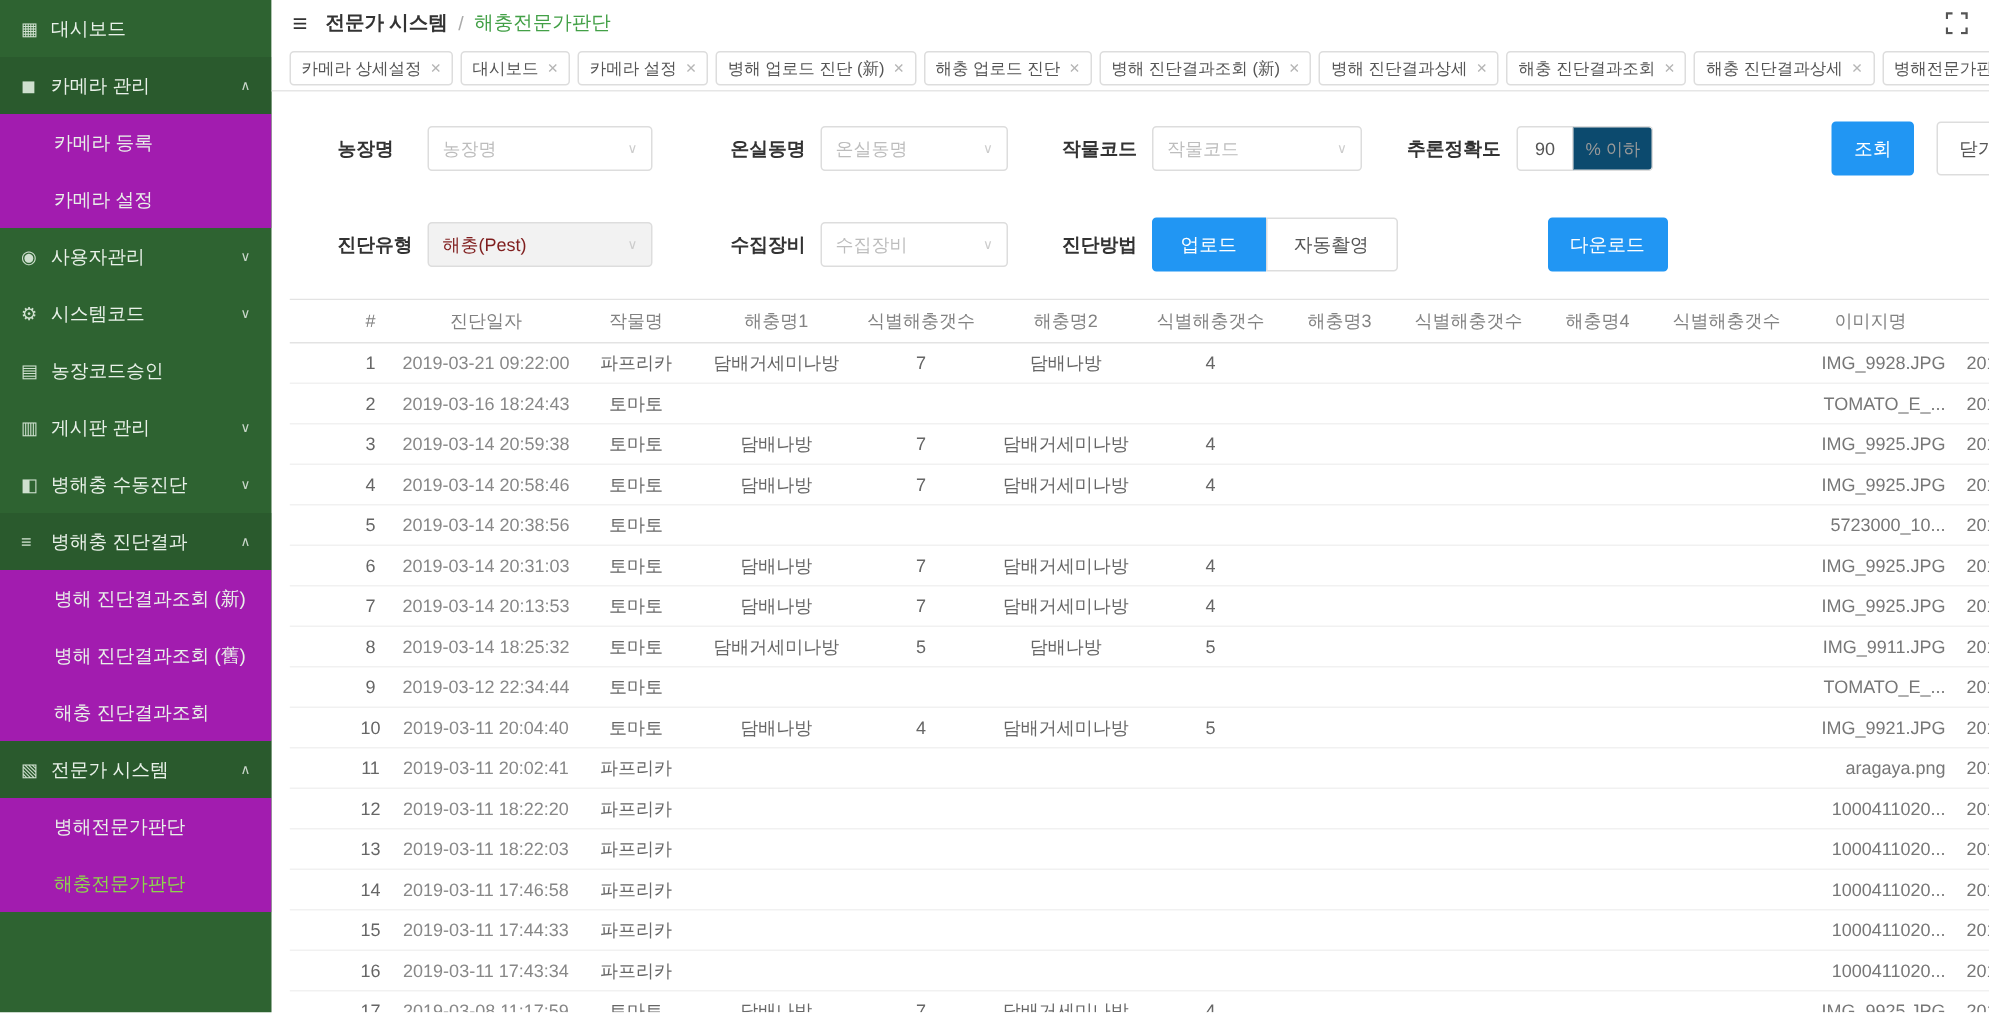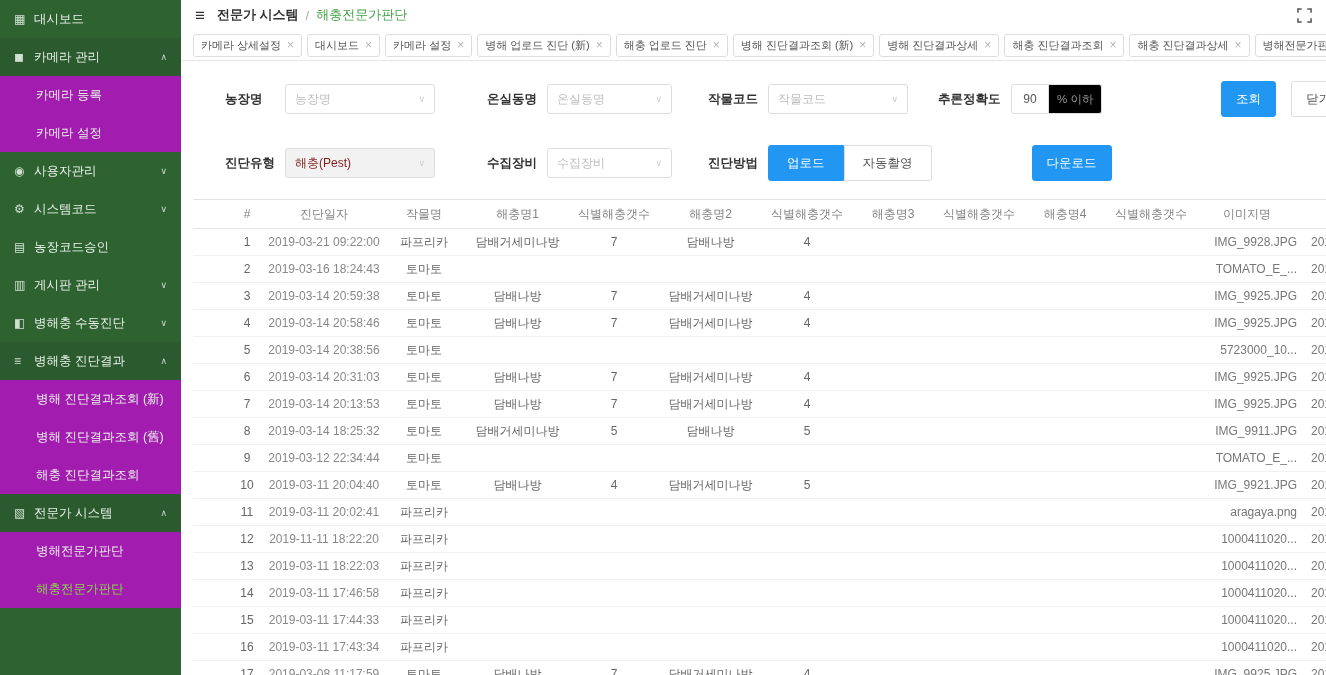--- a/index.html
+++ b/index.html
@@ -50,21 +50,21 @@
   .fgroup { display:flex; align-items:center; }
   .flabel { font-weight:bold; font-size:12.5px; color:#333; width:60px; flex-shrink:0; }
   .flabel.wide { width:73px; }
   .sel { height:30px; border:1px solid #ddd; border-radius:3px; background:#fff; display:flex; align-items:center; justify-content:space-between; padding:0 9px; font-size:12px; color:#bdbdbd; cursor:pointer; }
   .sel.disabled { background:#f2f2f2; color:#7f1d1d; }
   .sel .chev { font-size:9px; color:#ccc; margin-left:8px; }
   .sel .chev::before { content:"∨"; }
   .w150 { width:150px; } .w140 { width:140px; } .w125 { width:125px; }
   .ml52 { margin-left:52px; } .ml36 { margin-left:36px; } .ml30 { margin-left:30px; } .ml100 { margin-left:100px; }
   .acc-input { width:38px; height:30px; border:1px solid #ddd; border-radius:3px 0 0 3px; text-align:center; font-size:12px; color:#555; outline:none; font-family:inherit; }
-  .acc-addon { height:30px; border:1px solid #ddd; border-left:none; border-radius:0 3px 3px 0; background:#000000; color:#999; font-size:11.5px; display:flex; align-items:center; padding:0 8px; }
+  .acc-addon { height:30px; border:1px solid #ddd; border-left:none; border-radius:0 3px 3px 0; background:#0c4a6e; color:#999; font-size:11.5px; display:flex; align-items:center; padding:0 8px; }
   .btn { height:36px; border-radius:3px; font-size:12.5px; padding:0 14px; display:inline-flex; align-items:center; justify-content:center; cursor:pointer; border:1px solid transparent; font-family:inherit; }
   .btn-blue { background:#2196f3; border-color:#2196f3; color:#fff; }
   .btn-light { background:#fff; border-color:#ddd; color:#555; }
   .actions { margin-left:auto; margin-right:-20px; display:flex; gap:15px; }
   .btn-group { display:flex; }
   .btn-group .btn { border-radius:0; padding:0 18px; }
   .btn-group .btn:first-child { border-radius:3px 0 0 3px; }
   .btn-group .btn:last-child { border-radius:0 3px 3px 0; }
 
   
@@ -510,21 +510,21 @@
               <span class="cell"></span>
               <span class="cell"></span>
               <span class="cell"></span>
               <span class="cell c-img">aragaya.png</span>
               <span class="cell c-reg">201</span>
             </div>
 
             <div class="grid-row">
               <span class="cell"><span class="cb"></span></span>
               <span class="cell">12</span>
-              <span class="cell c-date">2019-11-11 18:22:20</span>
+              <span class="cell c-date">2019-03-11 18:22:20</span>
               <span class="cell">파프리카</span>
               <span class="cell"></span>
               <span class="cell"></span>
               <span class="cell"></span>
               <span class="cell"></span>
               <span class="cell"></span>
               <span class="cell"></span>
               <span class="cell"></span>
               <span class="cell"></span>
               <span class="cell c-img">1000411020...</span>

